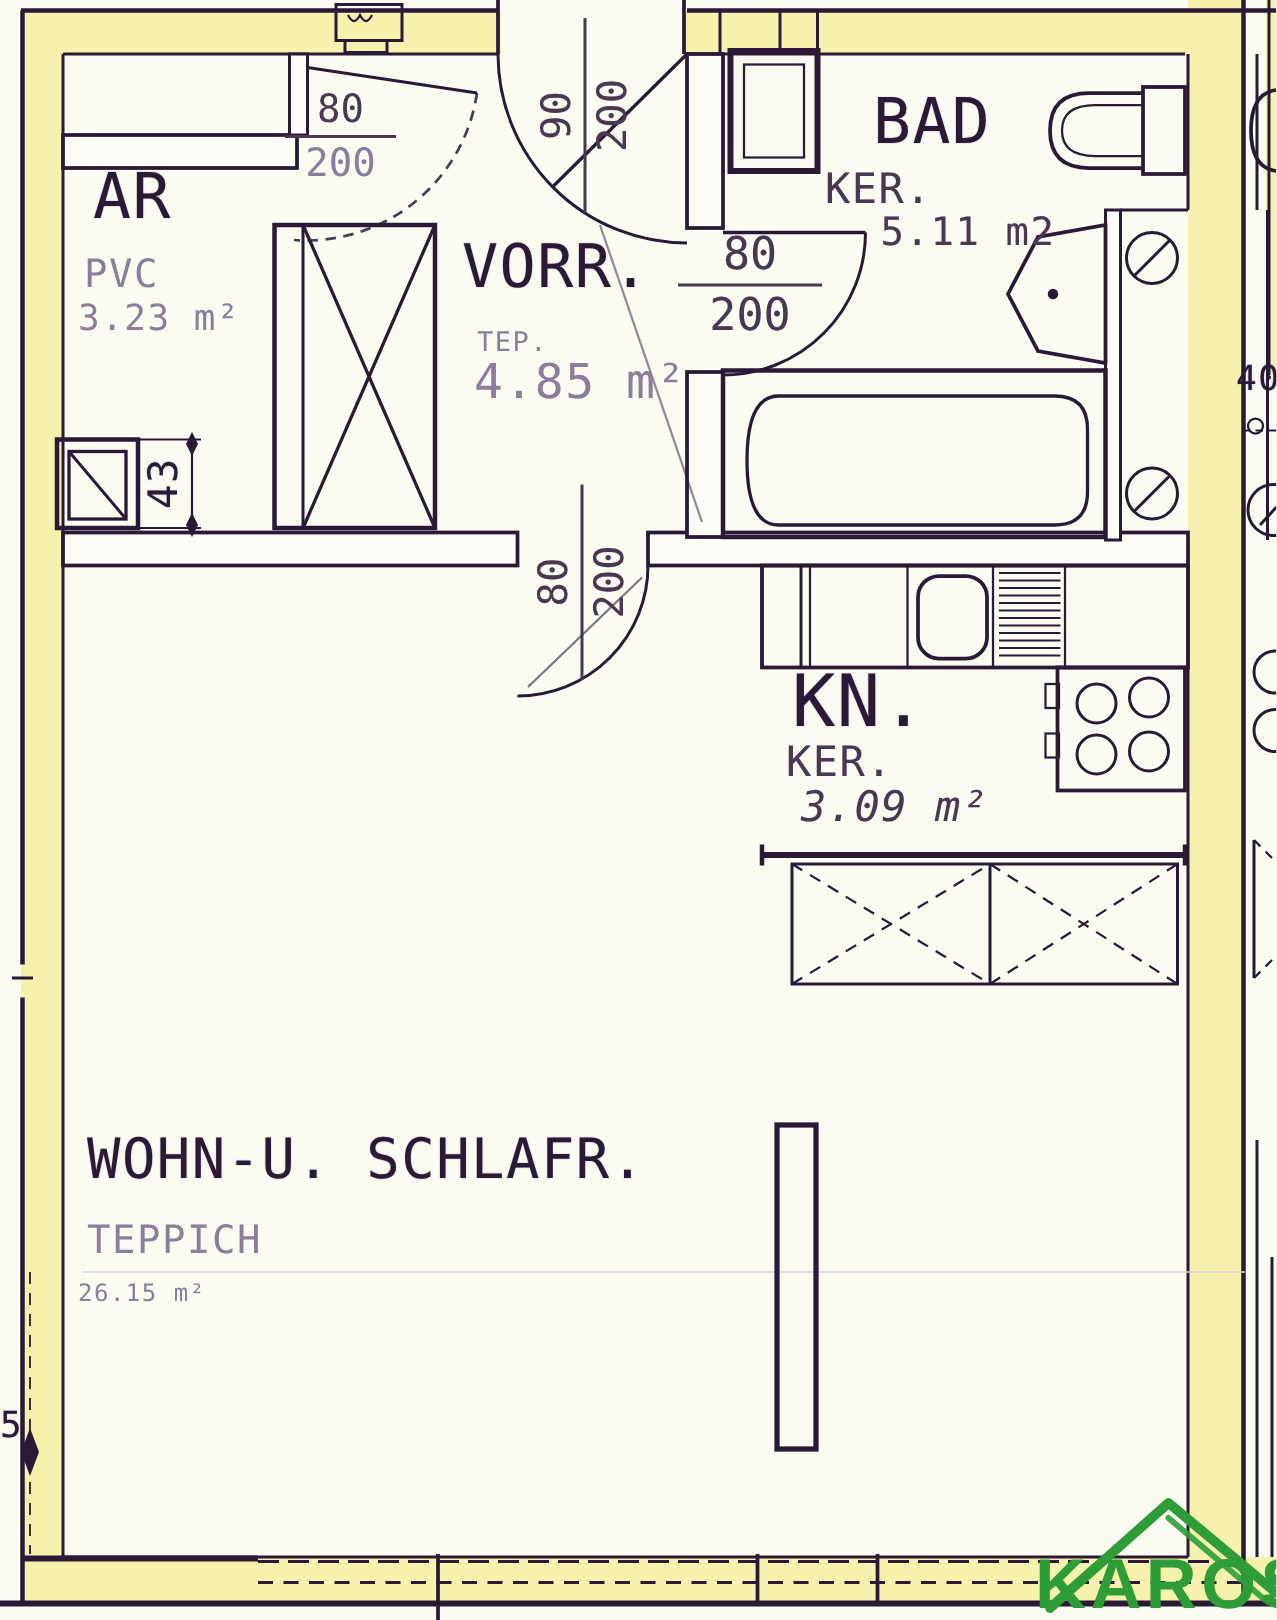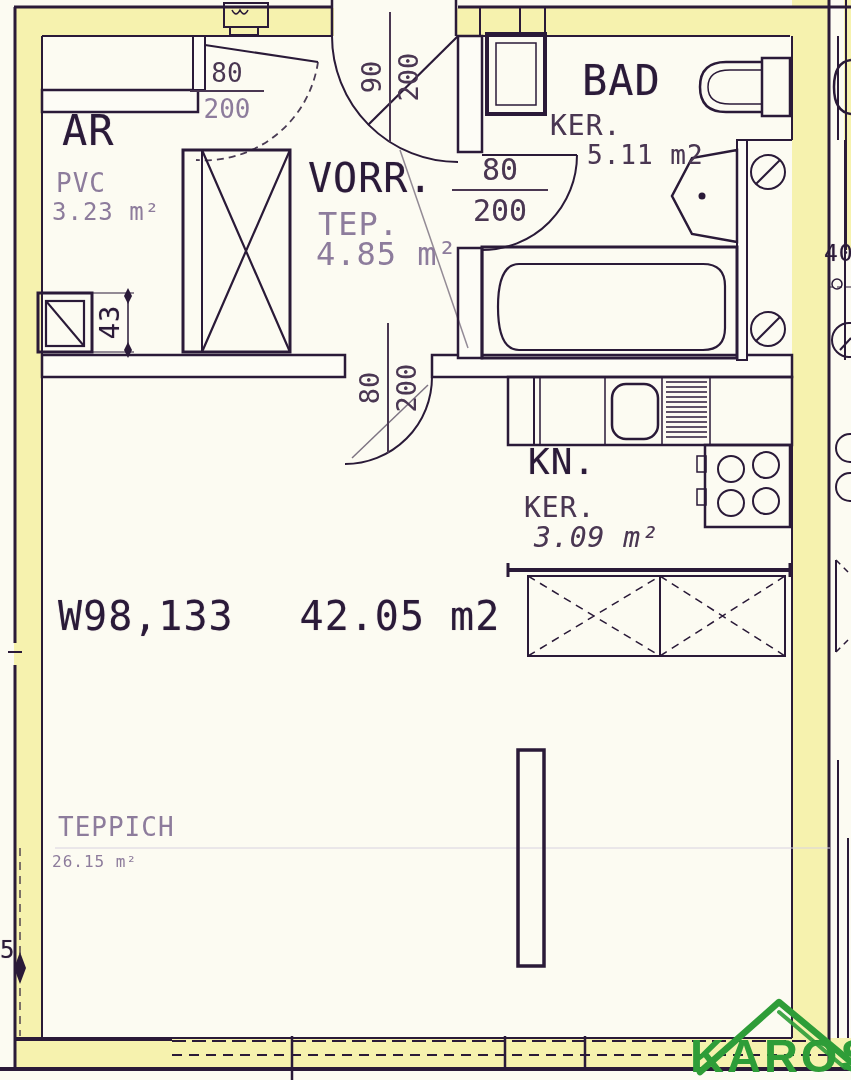--- a/index.html
+++ b/index.html
@@ -163,35 +163,33 @@
       <path d="M700,1072 L779,1002 L851,1062" stroke-width="6.5"></path>
       <path d="M779,1012 L845,1068" stroke-width="4" opacity=".9"></path>
     </g>
   </svg>
 
   <div class="lbl dark" style="left:62px;top:110px;font-size:42px;">AR</div>
   <div class="lbl faint" style="left:56px;top:170px;font-size:26px;">PVC</div>
   <div class="lbl faint" style="left:52px;top:200px;font-size:24px;">3.23 m²</div>
 
   <div class="lbl dark" style="left:308px;top:158px;font-size:40px;">VORR.</div>
-  <div class="lbl faint" style="left:318px;top:208px;font-size:32px;">TEP.</div>
+  <div class="lbl faint" style="left:318px;top:220px;font-size:18px;">TEP.</div>
   <div class="lbl faint" style="left:316px;top:238px;font-size:32px;">4.85 m²</div>
 
   <div class="lbl dark" style="left:554px;top:60px;font-size:42px;margin-left:28px;">BAD</div>
   <div class="lbl mid" style="left:550px;top:112px;font-size:28px;">KER.</div>
   <div class="lbl mid" style="left:548px;top:142px;font-size:26px;margin-left:39px;">5.11 m2</div>
 
-  <div class="lbl dark" style="left:528px;top:444px;font-size:36px;">KN.</div>
+  <div class="lbl dark" style="left:528px;top:444px;font-size:48px;">KN.</div>
   <div class="lbl mid" style="left:524px;top:494px;font-size:28px;">KER.</div>
   <div class="lbl mid" style="left:534px;top:524px;font-size:28px;font-style:italic;">3.09 m²</div>
 
-  <div class="lbl dark" style="left:58px;top:596px;font-size:40px;">
-    <span>W98,133</span><span style="display:inline-block;width:66px;"></span><span>42.05 m2</span>
-  </div>
-
+
+  <div class="lbl dark" style="left:58px;top:754px;font-size:37px;">WOHN-U. SCHLAFR.</div>
   <div class="lbl faint" style="left:58px;top:814px;font-size:26px;">TEPPICH</div>
   <div class="lbl faint" style="left:52px;top:854px;font-size:16px;">26.15 m²</div>
 
   <div class="frac faint" style="left:190px;top:58px;width:74px;font-size:26px;color:var(--mid);">
     <span>80</span>
     <span class="bar"></span>
     <span class="faint">200</span>
   </div>
 
   <div class="frac mid" style="left:452px;top:152px;width:96px;font-size:30px;">

